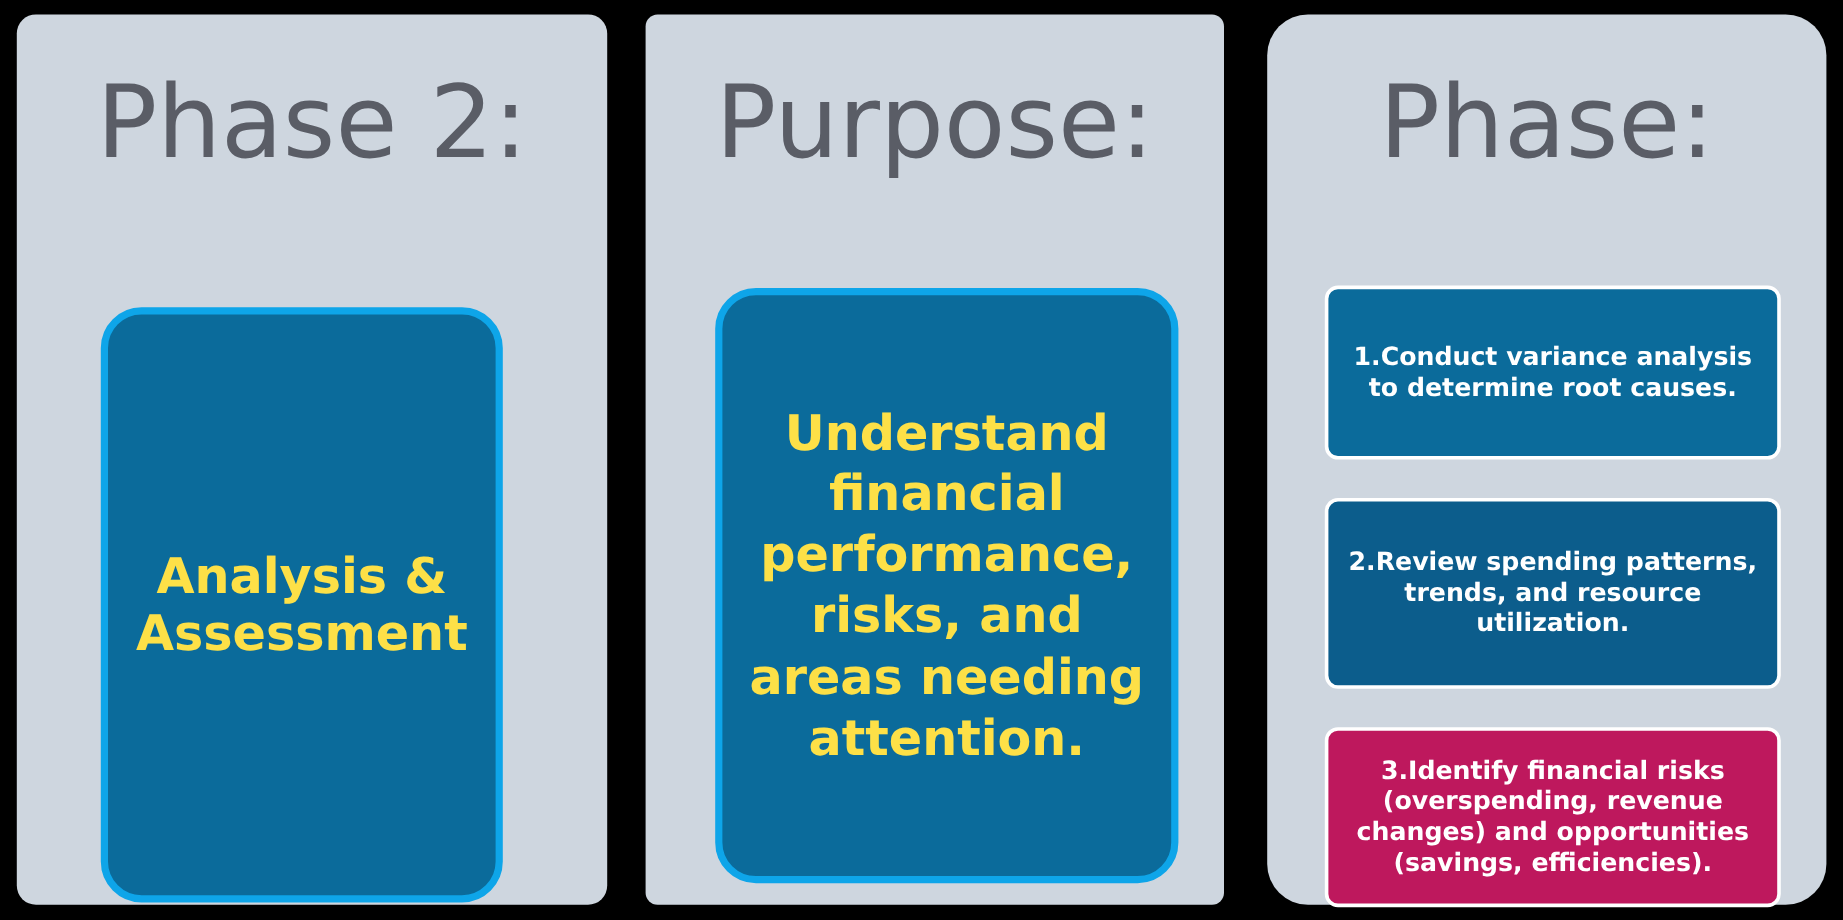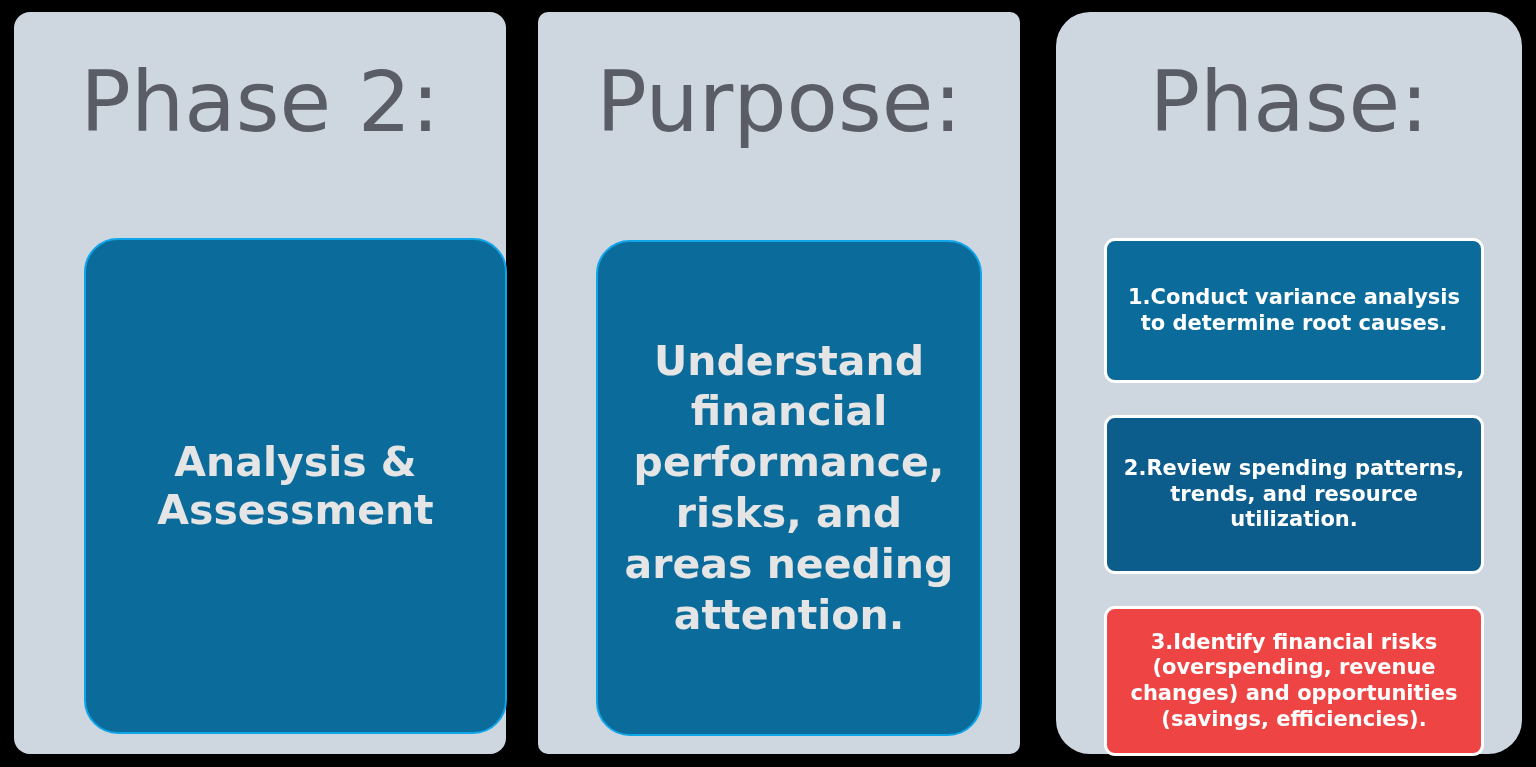--- a/index.html
+++ b/index.html
@@ -48,35 +48,35 @@
     letter-spacing: 0px;
     text-align: center;
     width: 100%;
     margin-top: 48px;
     white-space: nowrap;
   }
 
   
   .big-card {
     background: #0b6b9b;
-    border: 2px solid #0ea5e9;
+    border: 6px solid #0ea5e9;
     border-radius: 34px;
-    color: #e5e5e5;
+    color: #fde047;
     display: flex;
     align-items: center;
     justify-content: center;
     text-align: center;
     font-weight: 700;
   }
 
   #card-analysis {
     position: absolute;
     left: 70px;
-    top: 226px;
-    width: 423px;
+    top: 244px;
+    width: 335px;
     height: 496px;
     font-size: 41px;
     line-height: 1.18;
   }
 
   #card-purpose {
     position: absolute;
     left: 58px;
     top: 228px;
     width: 386px;
@@ -107,21 +107,21 @@
     justify-content: center;
     text-align: center;
     font-weight: 700;
     font-size: 21px;
     line-height: 1.22;
     padding: 8px 14px;
   }
 
   #step-card-1 { background: #0b6b9b; height: 145px; }
   #step-card-2 { background: #0c5d8c; height: 159px; }
-  #step-card-3 { background: #ef4444; height: 150px; }
+  #step-card-3 { background: #be185d; height: 150px; }
 
   .step-text { display: block; }
 </style>
 </head>
 <body>
 
 <div class="board">
 
   <section class="panel" id="panel-phase">
     <h1 class="panel-title">Phase 2:</h1>

